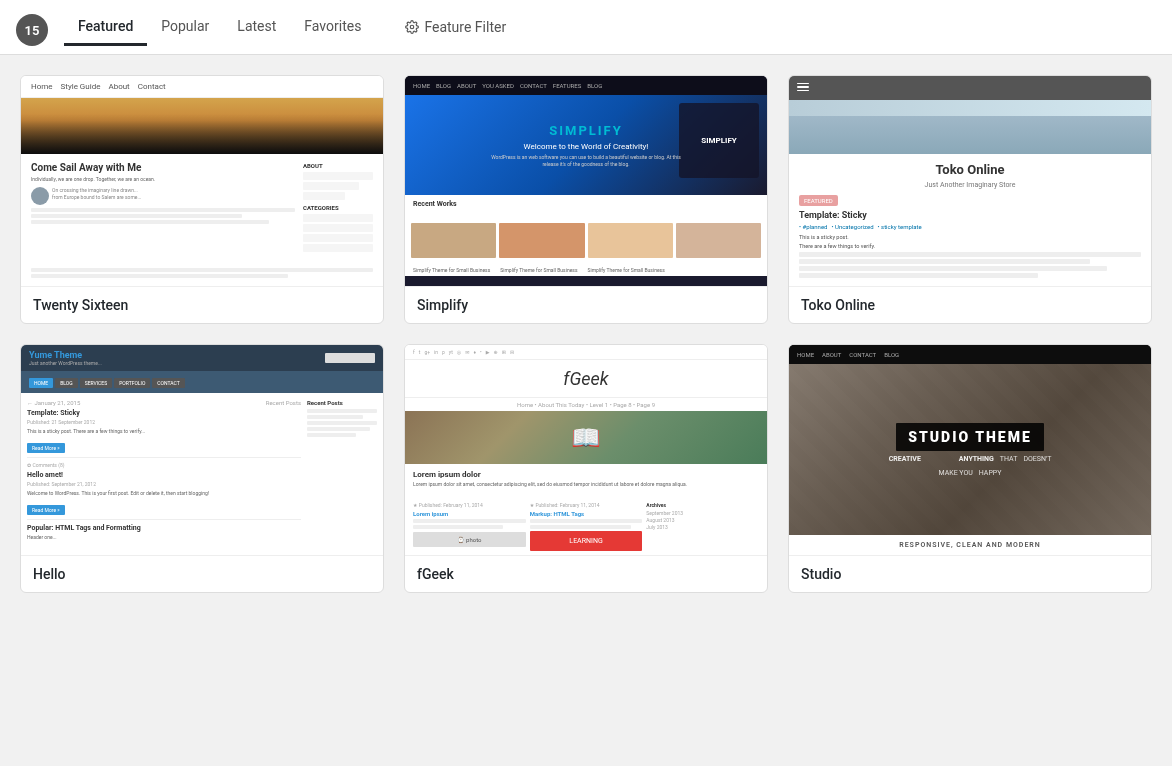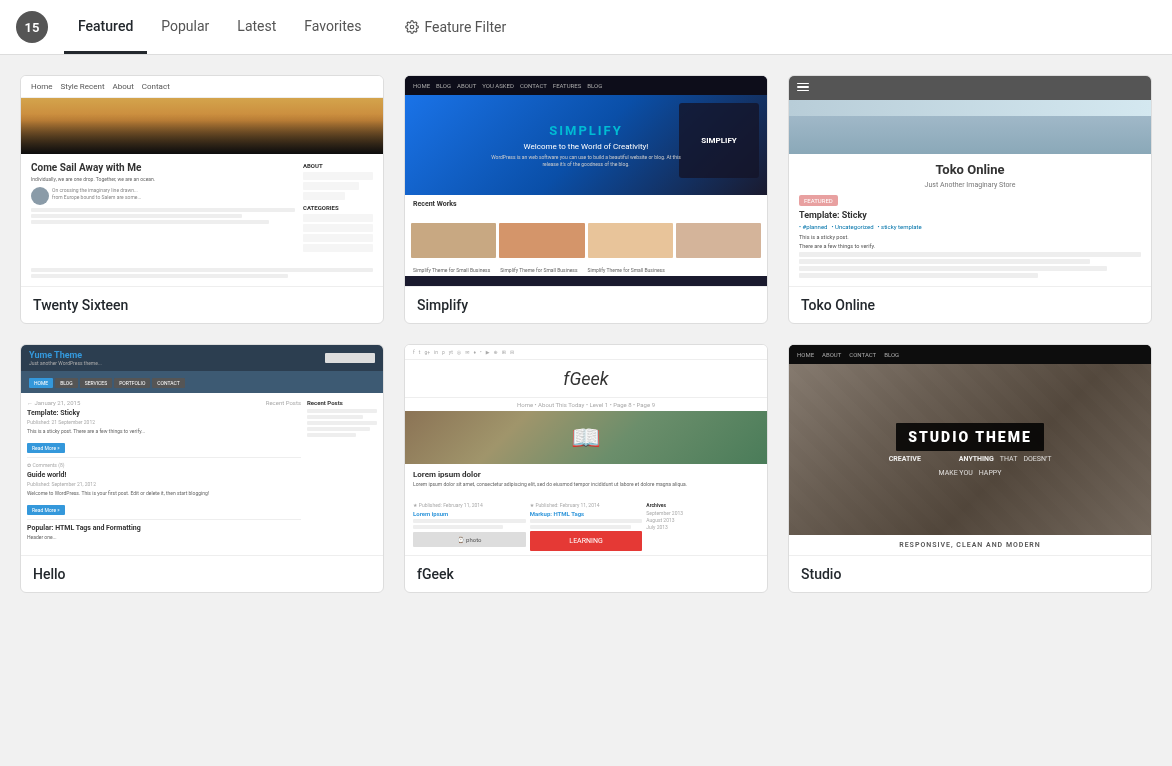--- a/index.html
+++ b/index.html
@@ -6,24 +6,24 @@
     body {
       font-family: -apple-system, BlinkMacSystemFont, "Segoe UI", Roboto, Oxygen, sans-serif;
       background: #f1f1f1;
       color: #23282d;
       font-size: 13px;
     }
 
     
     .nav-bar {
       display: flex;
-      align-items: center;
+      align-items: flex-end;
       background: #fff;
       border-bottom: 1px solid #ddd;
-      padding: 0 16px;
+      padding: 8px 16px;
       height: 55px;
     }
     .nav-count {
       background: #555;
       color: #fff;
       border-radius: 50%;
       width: 32px;
       height: 32px;
       display: flex;
       align-items: center;
@@ -517,21 +517,21 @@
   </div>
 </nav>
 
 <div class="theme-grid">
 
   <div class="theme-card">
     <div class="theme-screenshot">
       <div class="preview-twentysixteen" style="width:100%;height:100%;">
         <div class="nav">
           <span>Home</span>
-            <span>Style Recent</span>
+            <span>Style Guide</span>
             <span>About</span>
             <span>Contact</span>
         </div>
         <div class="hero-img"></div>
         <div class="content">
           <div class="main-text">
             <div class="title-text">Come Sail Away with Me</div>
             <div style="font-size:5px;color:#666;line-height:1.5;margin-bottom:3px;">Individually, we are one drop. Together, we are an ocean.</div>
             <div style="display:flex;gap:3px;margin-bottom:3px;">
               <div style="width:18px;height:18px;border-radius:50%;background:#8a9ba8;"></div>
@@ -672,21 +672,21 @@
               <span style="font-size:6px;color:#aaa;">Recent Posts</span>
             </div>
             <div class="post-title">Template: Sticky</div>
             <div class="post-meta">Published: 21 September 2012</div>
             <div class="post-text">This is a sticky post. There are a few things to verify...</div>
             <div class="read-more">Read More »</div>
             <div class="divider"></div>
             <div style="display:flex;align-items:center;gap:4px;margin-bottom:3px;">
               <span style="font-size:5px;color:#aaa;">✿ Comments (8)</span>
             </div>
-            <div class="post-title">Guide world!</div>
+            <div class="post-title">Hello amet!</div>
             <div class="post-meta">Published: September 21, 2012</div>
             <div class="post-text">Welcome to WordPress. This is your first post. Edit or delete it, then start blogging!</div>
             <div class="read-more">Read More »</div>
             <div class="divider"></div>
             <div class="post-title" style="margin-top:2px;">Popular: HTML Tags and Formatting</div>
             <div class="post-text">Header one...</div>
           </div>
           <div class="sidebar">
             <div class="sidebar-title">Recent Posts</div>
             <div class="sidebar-line"></div>

